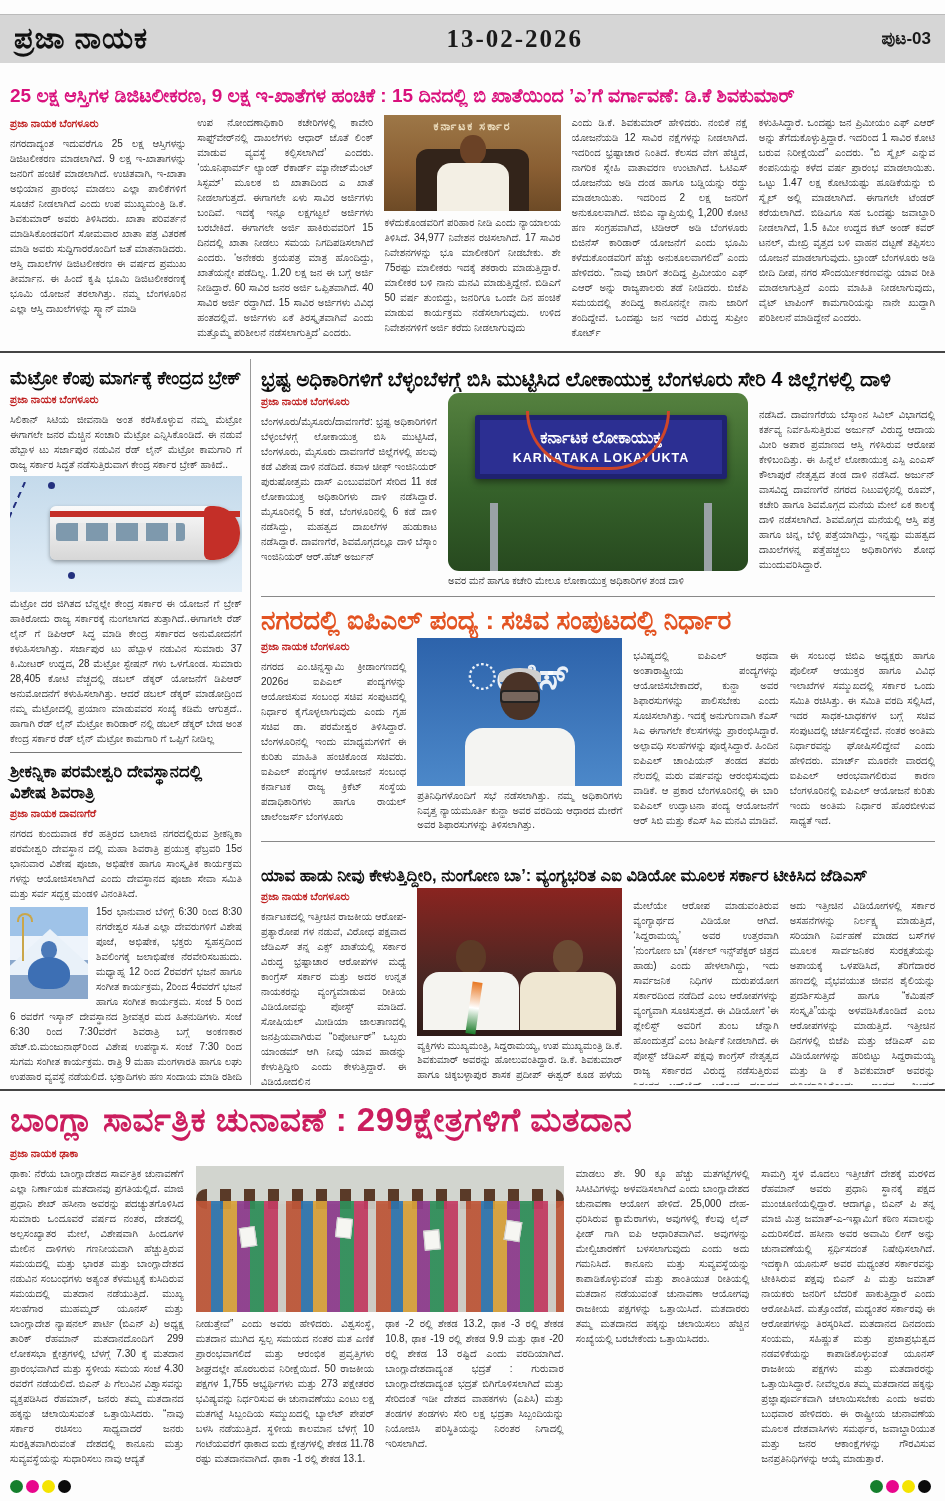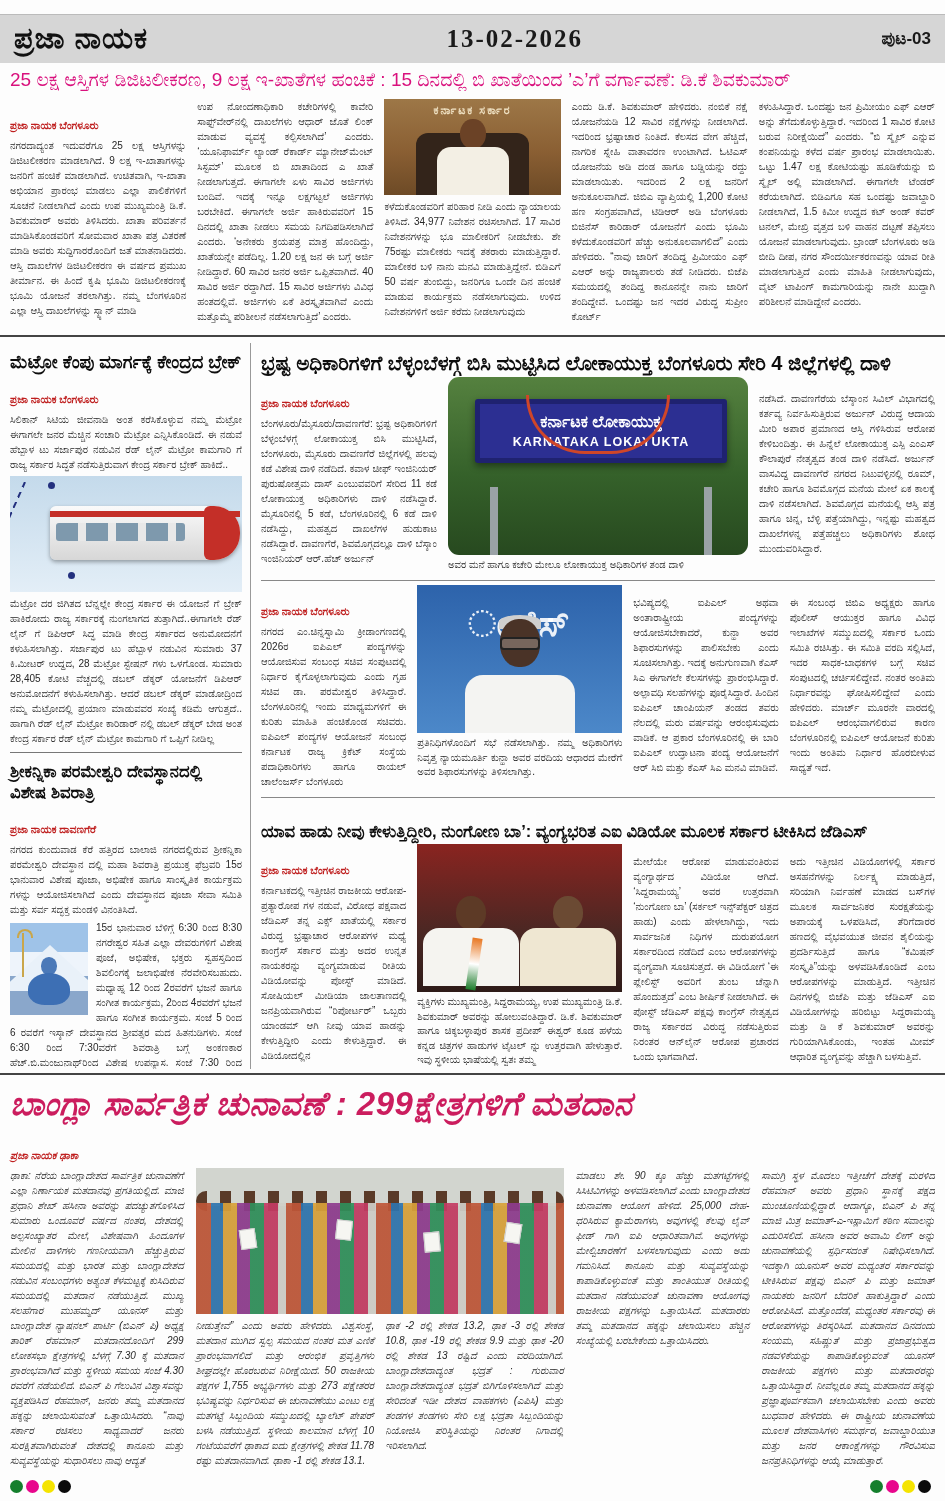--- a/index.html
+++ b/index.html
@@ -4,24 +4,24 @@
 <style>
   html,body{margin:0;padding:0;background:#eee;}
   .page{width:945px;height:1501px;margin:0 auto;background:#fdfdfd;position:relative;overflow:hidden;
         font-family:"Liberation Sans",sans-serif;color:#1a1a1a;}
   .topstrip{height:14px;border-bottom:1px solid #bbb;}
   .masthead{background:#d6d6d6;display:flex;align-items:center;justify-content:space-between;
             padding:7px 14px;height:34px;}
   .mast-title{font-size:29px;font-weight:bold;letter-spacing:1px;color:#111;}
   .mast-date{font-size:25px;font-weight:bold;font-family:"Liberation Serif",serif;letter-spacing:2px;}
   .mast-page{font-size:17px;font-weight:bold;}
-  .lead-headline{color:#d9117d;font-size:19px;font-weight:normal;padding:6px 10px 5px;line-height:1.2;}
+  .lead-headline{color:#d9117d;font-size:19px;font-weight:bold;padding:22px 10px 5px;line-height:1.2;}
   .cols{display:flex;gap:11px;padding:2px 10px;}
   .bodytxt{font-size:10px;line-height:1.5;text-align:justify;color:#262626;}
-  .byline{color:#bf1f1f;font-weight:bold;font-size:10.5px;margin:20px 0 6px;}
+  .byline{color:#bf1f1f;font-weight:bold;font-size:10.5px;margin:2px 0 6px;}
   .lead-row{height:230px;overflow:hidden;}
   .col5{flex:1;min-width:0;}
   .sep{border:none;border-top:1px solid #777;margin:6px 0 0;}
   .sep2{border:none;border-top:2px solid #444;margin:4px 0 0;}
   
   .ph{position:relative;overflow:hidden;}
   .ph-lead{height:96px;background:linear-gradient(180deg,#9d7747 0%,#8a5f33 55%,#6d4a26 100%);}
   .ph-lead .bk{color:#f3e6c8;font-weight:bold;font-size:11px;text-align:center;padding-top:5px;letter-spacing:2px;opacity:.95;}
   .ph-lead .chair{position:absolute;left:18%;right:18%;bottom:0;height:62px;background:#33241a;border-radius:12px 12px 0 0;}
   .ph-lead .head{position:absolute;left:50%;transform:translateX(-50%);bottom:46px;width:26px;height:30px;background:#6b4226;border-radius:48%;}
@@ -68,21 +68,21 @@
   .main{flex:1;padding:0 10px;min-width:0;}
   .story{padding:4px 0 8px;border-bottom:1px solid #888;}
   .story:last-child{border-bottom:none;}
   .story-h{font-size:20px;font-weight:bold;line-height:1.2;margin:4px 0 2px;color:#0d0d0d;}
   .story-h.ipl{color:#e35322;font-size:26px;}
   .story-h.jds{font-size:16.5px;margin-top:20px;}
   .srow{display:flex;gap:11px;}
   .scol{flex:1;min-width:0;}
   .sphoto{width:300px;flex:none;}
   .sphoto.narrow{width:205px;}
-  .bot{padding:2px 10px 0;font-style:italic;}
+  .bot{padding:2px 10px 0;}
   .bot-headline{color:#cb1d5e;font-size:33px;font-weight:bold;letter-spacing:.5px;line-height:1.15;padding:8px 0 6px;}
   .bot-row{display:flex;gap:12px;height:312px;overflow:hidden;}
   .bot-mid{width:368px;flex:none;}
   .bot-mid .cols2{display:flex;gap:11px;margin-top:4px;}
   .dots{position:absolute;bottom:8px;display:flex;gap:3px;}
   .dots i{width:13px;height:13px;border-radius:50%;display:block;}
   .d-g{background:#157f2d;} .d-m{background:#e8068c;} .d-y{background:#f5e400;} .d-k{background:#0a0a0a;}
   .dots.l{left:10px;} .dots.r{right:14px;}
 </style>
 </head>
@@ -170,20 +170,21 @@
               </div>
               <div class="garland"></div>
             </div>
             <div class="caption">ಅವರ ಮನೆ ಹಾಗೂ ಕಚೇರಿ ಮೇಲೂ ಲೋಕಾಯುಕ್ತ ಅಧಿಕಾರಿಗಳ ತಂಡ ದಾಳಿ</div>
           </div>
           <div class="scol bodytxt" style="margin-top:14px">ನಡೆಸಿದೆ. ದಾವಣಗೆರೆಯ ಬೆಸ್ಕಾಂನ ಸಿವಿಲ್ ವಿಭಾಗದಲ್ಲಿ ಕರ್ತವ್ಯ ನಿರ್ವಹಿಸುತ್ತಿರುವ ಅರ್ಜುನ್ ವಿರುದ್ಧ ಆದಾಯ ಮೀರಿ ಅಪಾರ ಪ್ರಮಾಣದ ಆಸ್ತಿ ಗಳಿಸಿರುವ ಆರೋಪ ಕೇಳಿಬಂದಿತ್ತು. ಈ ಹಿನ್ನೆಲೆ ಲೋಕಾಯುಕ್ತ ಎಸ್ಪಿ ಎಂಎಸ್ ಕೌಲಾಪುರೆ ನೇತೃತ್ವದ ತಂಡ ದಾಳಿ ನಡೆಸಿದೆ. ಅರ್ಜುನ್ ವಾಸವಿದ್ದ ದಾವಣಗೆರೆ ನಗರದ ನಿಟುವಳ್ಳಿನಲ್ಲಿ ರೂಮ್, ಕಚೇರಿ ಹಾಗೂ ಶಿವಮೊಗ್ಗದ ಮನೆಯ ಮೇಲೆ ಏಕ ಕಾಲಕ್ಕೆ ದಾಳಿ ನಡೆಸಲಾಗಿದೆ. ಶಿವಮೊಗ್ಗದ ಮನೆಯಲ್ಲಿ ಆಸ್ತಿ ಪತ್ರ ಹಾಗೂ ಚಿನ್ನ, ಬೆಳ್ಳಿ ಪತ್ತೆಯಾಗಿದ್ದು, ಇನ್ನಷ್ಟು ಮಹತ್ವದ ದಾಖಲೆಗಳನ್ನ ಪತ್ತೆಹಚ್ಚಲು ಅಧಿಕಾರಿಗಳು ಶೋಧ ಮುಂದುವರಿಸಿದ್ದಾರೆ.</div>
         </div>
       </div>
 
       <div class="story">
+        <div class="story-h ipl">ನಗರದಲ್ಲಿ ಐಪಿಎಲ್ ಪಂದ್ಯ : ಸಚಿವ ಸಂಪುಟದಲ್ಲಿ ನಿರ್ಧಾರ</div>
         <div class="srow">
           <div class="scol">
             <div class="byline">ಪ್ರಜಾ ನಾಯಕ ಬೆಂಗಳೂರು</div>
             <div class="bodytxt">ನಗರದ ಎಂ.ಚಿನ್ನಸ್ವಾಮಿ ಕ್ರೀಡಾಂಗಣದಲ್ಲಿ 2026ರ ಐಪಿಎಲ್ ಪಂದ್ಯಗಳನ್ನು ಆಯೋಜಿಸುವ ಸಂಬಂಧ ಸಚಿವ ಸಂಪುಟದಲ್ಲಿ ನಿರ್ಧಾರ ಕೈಗೊಳ್ಳಲಾಗುವುದು ಎಂದು ಗೃಹ ಸಚಿವ ಡಾ. ಪರಮೇಶ್ವರ ತಿಳಿಸಿದ್ದಾರೆ. ಬೆಂಗಳೂರಿನಲ್ಲಿ ಇಂದು ಮಾಧ್ಯಮಗಳಿಗೆ ಈ ಕುರಿತು ಮಾಹಿತಿ ಹಂಚಿಕೊಂಡ ಸಚಿವರು. ಐಪಿಎಲ್ ಪಂದ್ಯಗಳ ಆಯೋಜನೆ ಸಂಬಂಧ ಕರ್ನಾಟಕ ರಾಜ್ಯ ಕ್ರಿಕೆಟ್ ಸಂಸ್ಥೆಯ ಪದಾಧಿಕಾರಿಗಳು ಹಾಗೂ ರಾಯಲ್ ಚಾಲೆಂಜರ್ಸ್ ಬೆಂಗಳೂರು</div>
           </div>
           <div class="sphoto narrow">
             <div class="ph ph-ipl">
               <div class="bigtxt">ಂಗ್ರೆಸ್</div>
               <div class="hair"></div>
               <div class="head"></div>

